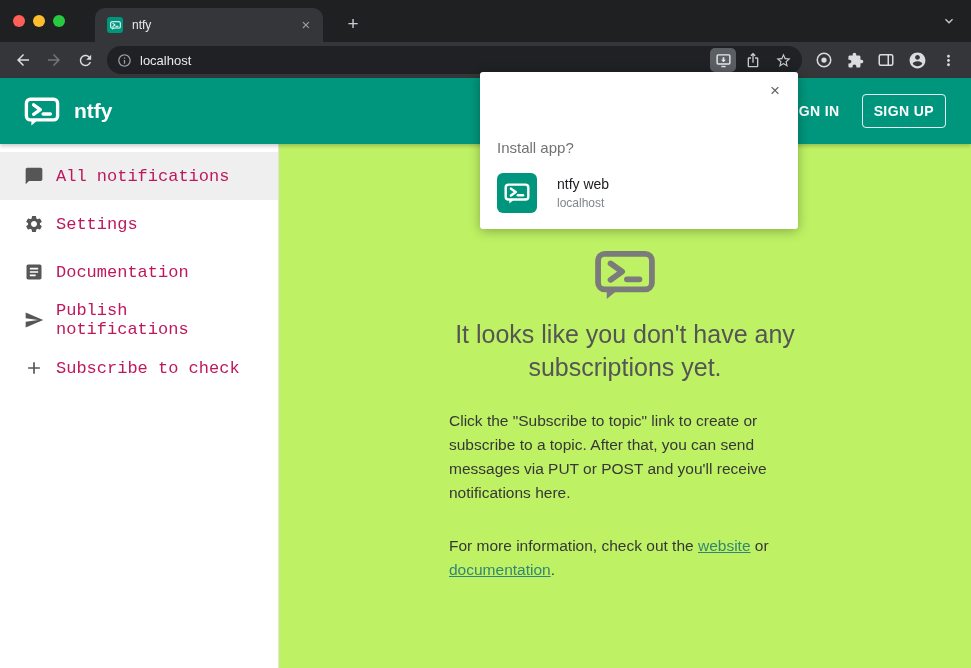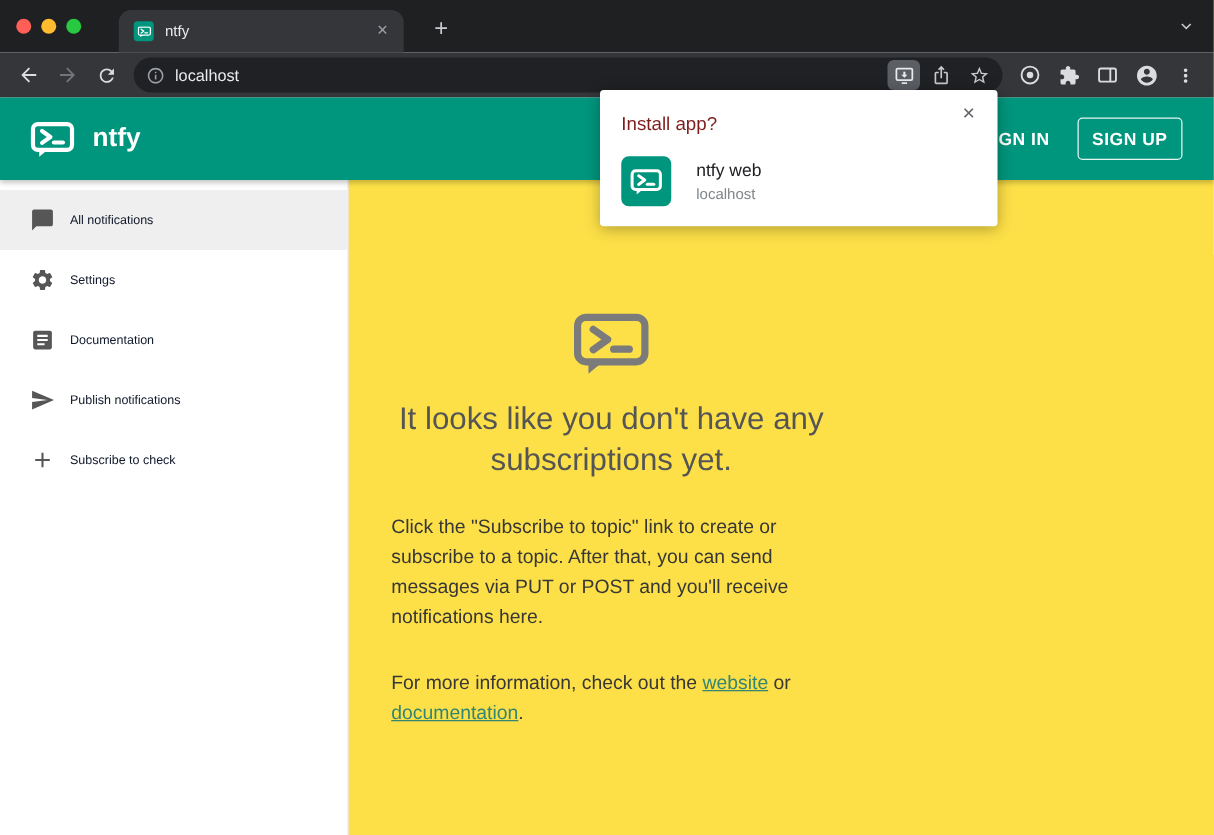--- a/index.html
+++ b/index.html
@@ -46,35 +46,35 @@
   .signin { color:#fff; font-size:14px; font-weight:bold; letter-spacing:0.4px; padding:8px 10px; }
   .signup { color:#fff; font-size:14px; font-weight:bold; letter-spacing:0.4px; border:1px solid rgba(255,255,255,0.9);
             border-radius:4px; padding:8px 11px; margin-left:12px; }
 
   
   .app-body { position:absolute; top:144px; left:0; right:0; bottom:0; display:flex; }
   .sidebar { width:279px; background:#fff; border-right:1px solid #e3e3e3; padding-top:8px; flex:0 0 auto; }
   .side-item { height:48px; display:flex; align-items:center; padding:0 12px 0 24px; cursor:pointer; }
   .side-item.selected { background:#efefef; }
   .side-icon { width:20px; height:20px; color:#565656; display:flex; align-items:center; justify-content:center; flex:0 0 auto; }
-  .side-label { margin-left:12px; font-size:10px; color:#0f172a; }
-  .main { flex:1; background:#fde047; display:flex; }
+  .side-label { margin-left:12px; font-size:17px; color:#be185d;font-family:Liberation Mono, monospace; }
+  .main { flex:1; background:#bef264; display:flex; justify-content:center; }
   .empty { width:420px; padding-top:106px; text-align:center; }
   .empty-logo { color:#7b7b7b; display:inline-block; }
   .empty-heading { font-size:25px; font-weight:400; color:#555; line-height:1.33; margin-top:14px; }
   .para { font-size:15.5px; color:#373737; line-height:1.55; text-align:left; margin:24px auto 0; width:352px; }
   .para.second { margin-top:29px; }
   .link { color:#338574; text-decoration:underline; cursor:pointer; }
 
   
   .dialog { position:absolute; left:480px; top:72px; width:318px; background:#fff; z-index:10;
             border-radius:3px; box-shadow:0 2px 12px rgba(0,0,0,0.3); padding:19px 17px 16px; }
   .dlg-close { position:absolute; top:9px; right:13px; color:#5f6368; font-size:17px; width:20px; height:20px;
                line-height:20px; text-align:center; cursor:pointer; }
-  .dlg-title { font-size:15px; color:#7f1d1d; }
+  .dlg-title { font-size:15px; color:#737373;margin-top:48px; }
   .dlg-row { display:flex; align-items:center; margin-top:17px; }
   .dlg-icon { width:40px; height:40px; border-radius:6px; background:#00967d; color:#fff;
               display:flex; align-items:center; justify-content:center; flex:0 0 auto; }
   .dlg-meta { margin-left:20px; }
   .dlg-app { font-size:14px; color:#202124; }
   .dlg-origin { font-size:12px; color:#80868b; margin-top:4px; }
   .dlg-actions { display:flex; justify-content:flex-end; gap:10px; margin-top:21px; }
   .dlg-btn { height:30px; padding:0 15px; min-width:68px; border:1px solid #dadce0; border-radius:4px;
              background:#fff; color:#1a73e8; font-size:13px; font-weight:bold; }
 </style>

